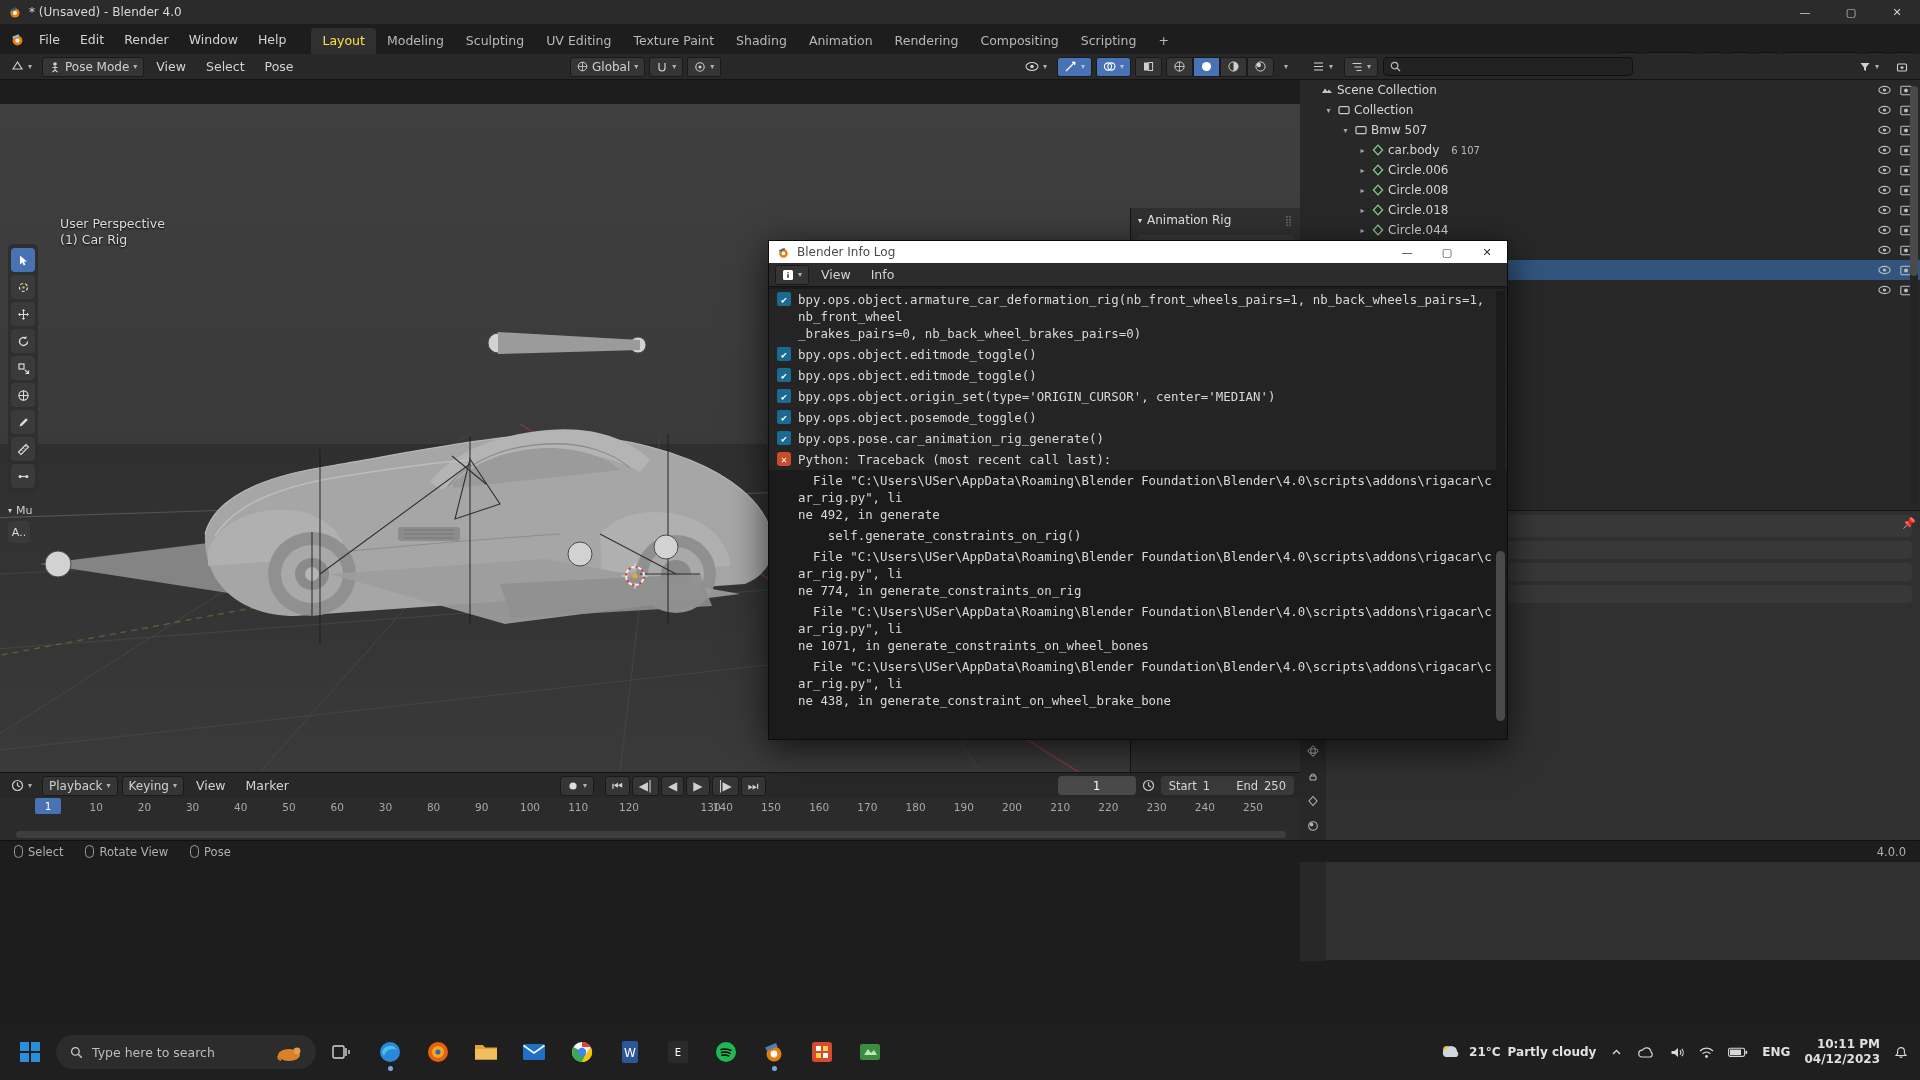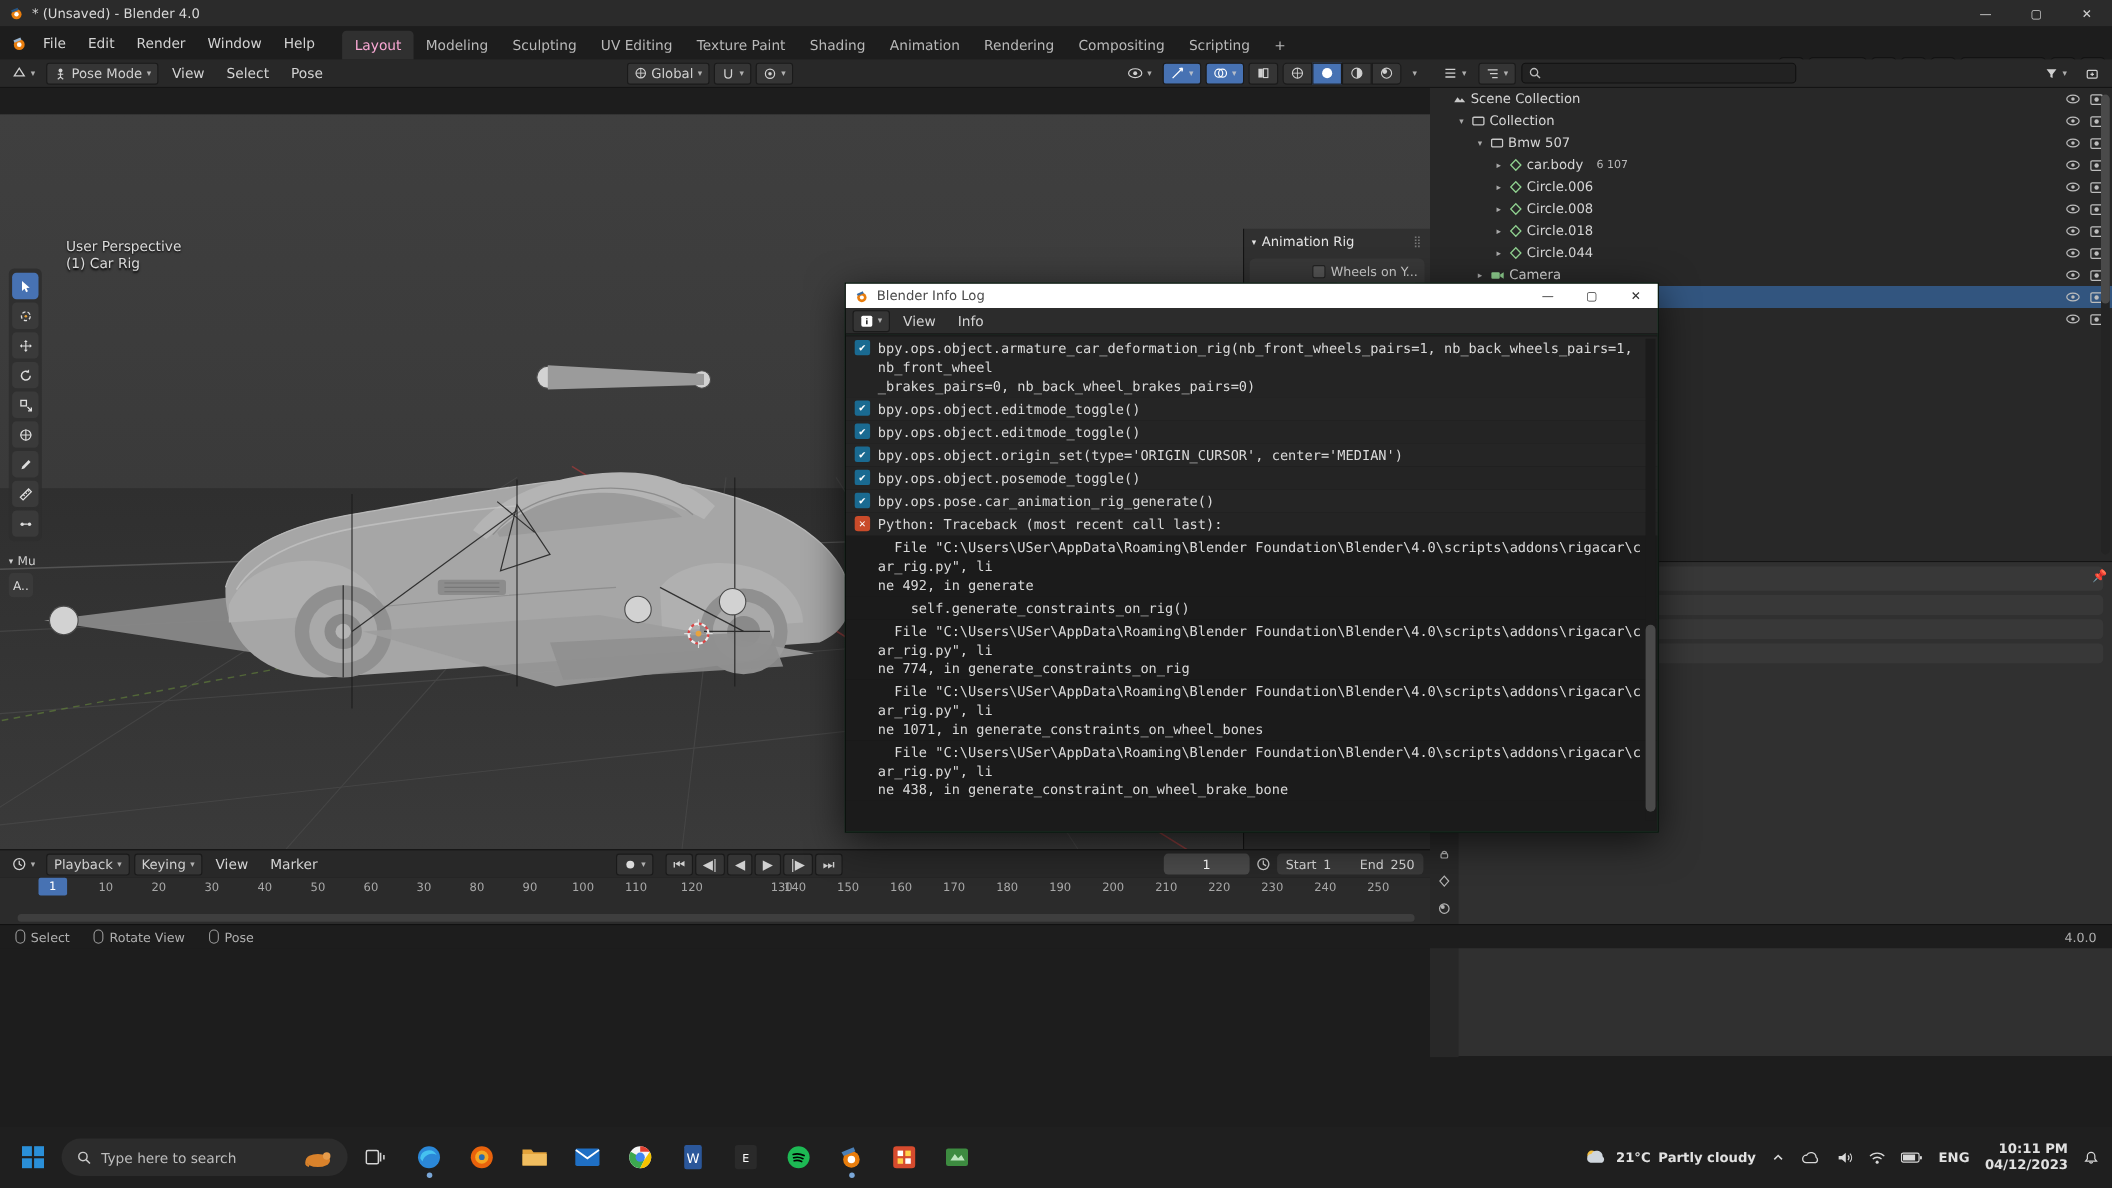--- a/index.html
+++ b/index.html
@@ -28,21 +28,21 @@
   #topbar {
     left:0; top:24px; width:1920px; height:30px;
     background:#1d1d1d; display:flex; align-items:center; padding-left:6px; gap:2px;
   }
   .menu-item { padding:3px 9px; font-size:12.5px; color:#d3d3d3; border-radius:3px; }
   #topbar .blender-menu-icon { width:22px; height:22px; display:flex; align-items:center; justify-content:center; }
 
   
   #wstabs { display:flex; align-items:flex-end; height:30px; margin-left:14px; }
   .wstab { padding:5px 11px 6px; font-size:12.5px; color:#b9b9b9; border-radius:4px 4px 0 0; }
-  .wstab.active { background:#303030; color:#f9a8d4; }
+  .wstab.active { background:#303030; color:#fde047; }
 
   
   #scene-block { position:absolute; right:6px; top:27px; height:24px; display:flex; align-items:center; gap:4px; }
   .pill {
     background:#282828; border:1px solid #101010; border-radius:4px; height:22px;
     display:flex; align-items:center; padding:0 7px; font-size:12px; color:#d5d5d5;
   }
   .small-icon-btn {
     width:23px; height:22px; background:#282828; border:1px solid #101010; border-radius:4px;
     display:flex; align-items:center; justify-content:center; font-size:11px; color:#c8c8c8;
@@ -165,22 +165,22 @@
   #statusbar {
     left:0; top:840px; width:1920px; height:22px; background:#1d1d1d;
     display:flex; align-items:center; padding-left:14px; gap:22px; font-size:11.5px; color:#b0b0b0;
     border-top:1px solid #111;
   }
   .sb-item { display:flex; align-items:center; gap:5px; }
   .mouse-ic { width:9px; height:13px; border:1.3px solid #9a9a9a; border-radius:5px; display:inline-block; }
 
   
   #infolog {
-    left:768px; top:257px; width:740px; height:500px;
-    background:#14532d; border:1px solid #0c0c0c; box-shadow:0 8px 34px #000a;
+    left:768px; top:240px; width:740px; height:500px;
+    background:#7f1d1d; border:1px solid #0c0c0c; box-shadow:0 8px 34px #000a;
   }
   #il-title {
     height:22px; background:#ffffff; display:flex; align-items:center; padding-left:8px; gap:7px;
     font-size:12px; color:#4a4a4a;
   }
   #il-title .wbtns { margin-left:auto; display:flex; }
   #il-title .wb { width:40px; height:22px; display:flex; align-items:center; justify-content:center; color:#333; font-size:11px; }
   #il-hdr {
     height:24px; background:#2c2c2c; display:flex; align-items:center; padding-left:6px; gap:4px;
     border-bottom:1px solid #141414;

